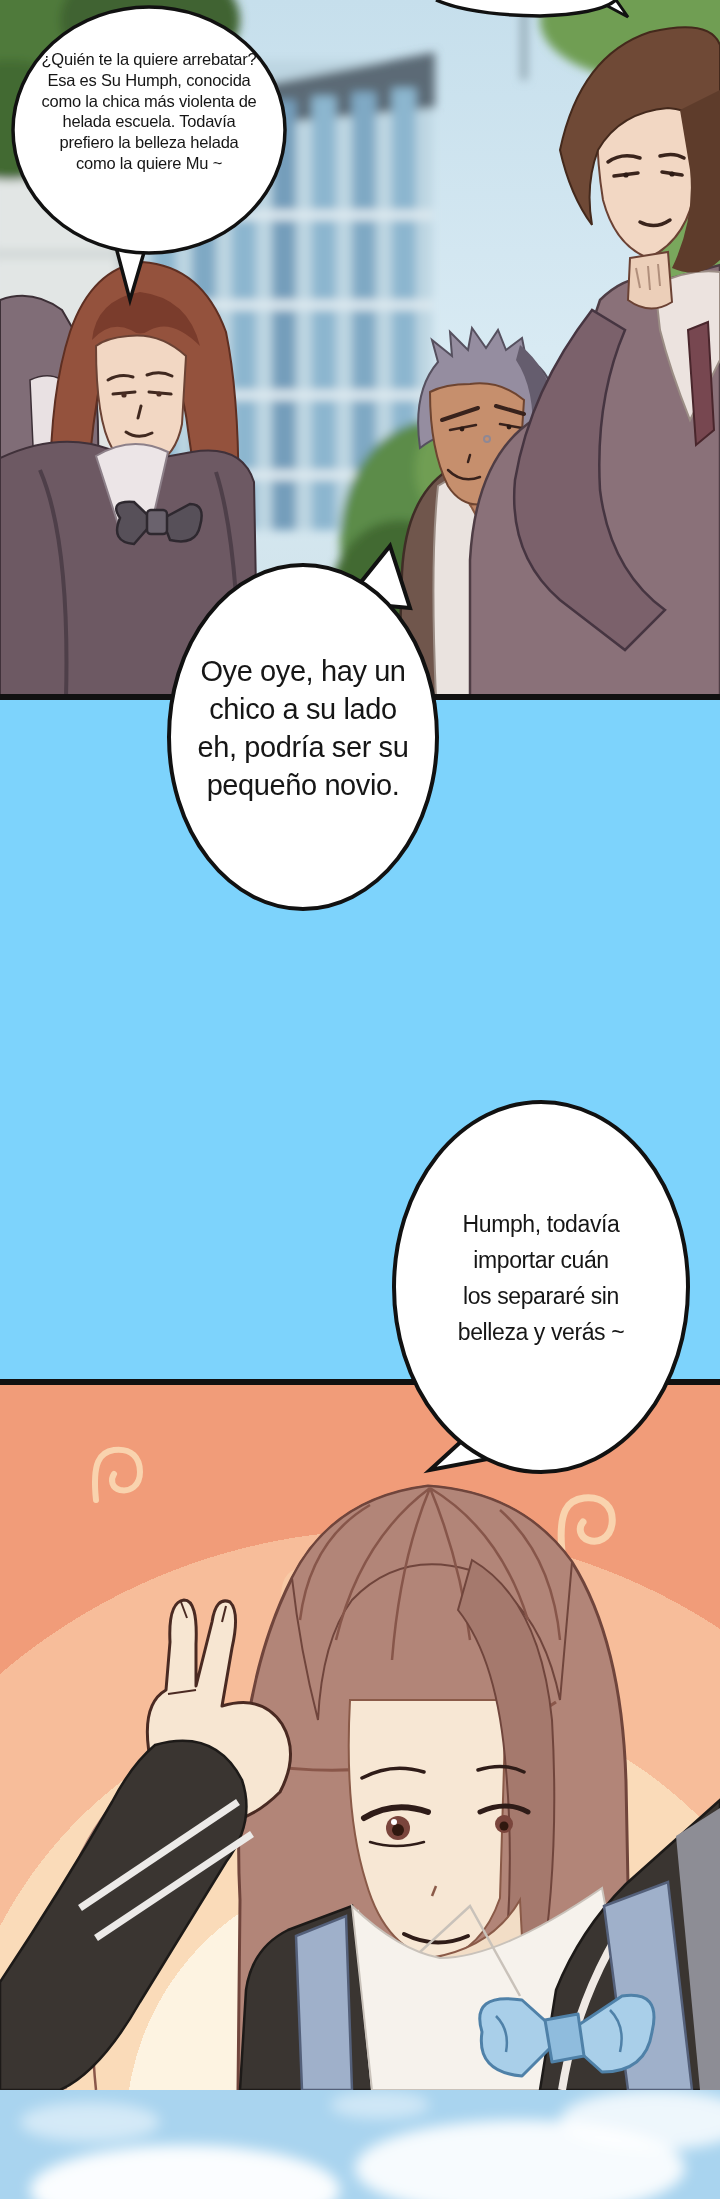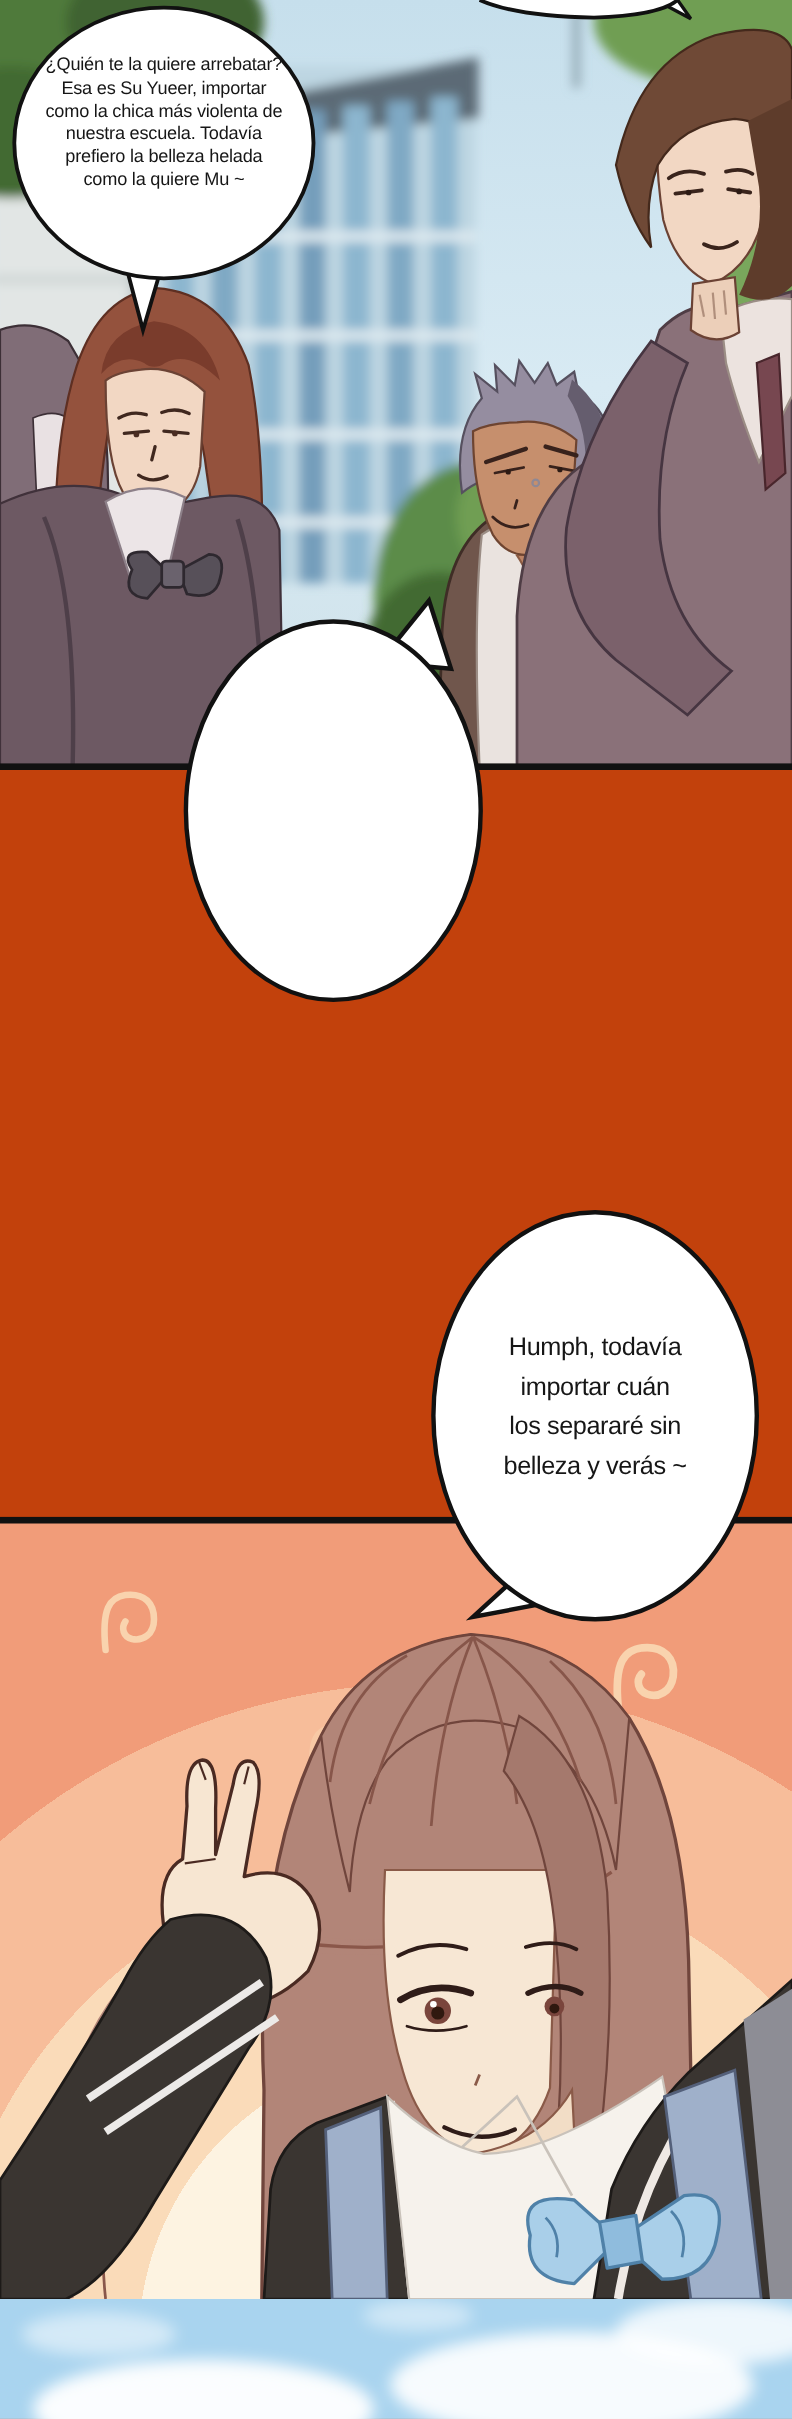--- a/index.html
+++ b/index.html
@@ -1,16 +1,16 @@
 <!DOCTYPE html>
 <html><head>
 <meta charset="utf-8">
 <style>
   html,body{margin:0;padding:0;background:#ffffff;}
-  .page{position:relative;width:720px;height:2199px;background:#c2410c;overflow:hidden;
+  .page{position:relative;width:720px;height:2199px;background:#7dd3fc;overflow:hidden;
         font-family:"Liberation Sans","DejaVu Sans",sans-serif;}
   .art{position:absolute;left:0;top:0;z-index:1;}
   .bubble-text{position:absolute;z-index:2;color:#161616;text-align:center;
                font-family:"Liberation Sans","DejaVu Sans",sans-serif;}
   .bt-1{left:18px;top:49px;width:262px;font-size:16.5px;line-height:20.8px;letter-spacing:-0.2px;}
   .bt-2{left:163px;top:652px;width:280px;font-size:29px;line-height:38px;letter-spacing:-0.4px;}
   .bt-3{left:391px;top:1206px;width:300px;font-size:23px;line-height:36px;letter-spacing:-0.4px;}
   .bline{white-space:nowrap;}
 </style>
 </head>
@@ -289,27 +289,33 @@
   </g>
 
   <g>
     <path d="M490,1415 L430,1470 L545,1448 Z" fill="#ffffff" stroke="#111111" stroke-width="4"></path>
     <ellipse cx="541" cy="1287" rx="147" ry="185" fill="#ffffff" stroke="#111111" stroke-width="4"></ellipse>
   </g>
 </svg>
 
 <div class="bubble-text bt-1">
   <div class="bline">¿Quién te la quiere arrebatar?</div>
-  <div class="bline">Esa es Su Yueer, importar</div>
+  <div class="bline">Esa es Su Humph, conocida</div>
   <div class="bline">como la chica más violenta de</div>
-  <div class="bline">nuestra escuela. Todavía</div>
+  <div class="bline">helada escuela. Todavía</div>
   <div class="bline">prefiero la belleza helada</div>
   <div class="bline">como la quiere Mu ~</div>
 </div>
 
+<div class="bubble-text bt-2">
+  <div class="bline">Oye oye, hay un</div>
+  <div class="bline">chico a su lado</div>
+  <div class="bline">eh, podría ser su</div>
+  <div class="bline">pequeño novio.</div>
+</div>
 
 <div class="bubble-text bt-3">
   <div class="bline">Humph, todavía</div>
   <div class="bline">importar cuán</div>
   <div class="bline">los separaré sin</div>
   <div class="bline">belleza y verás ~</div>
 </div>
 
 </div>
 

